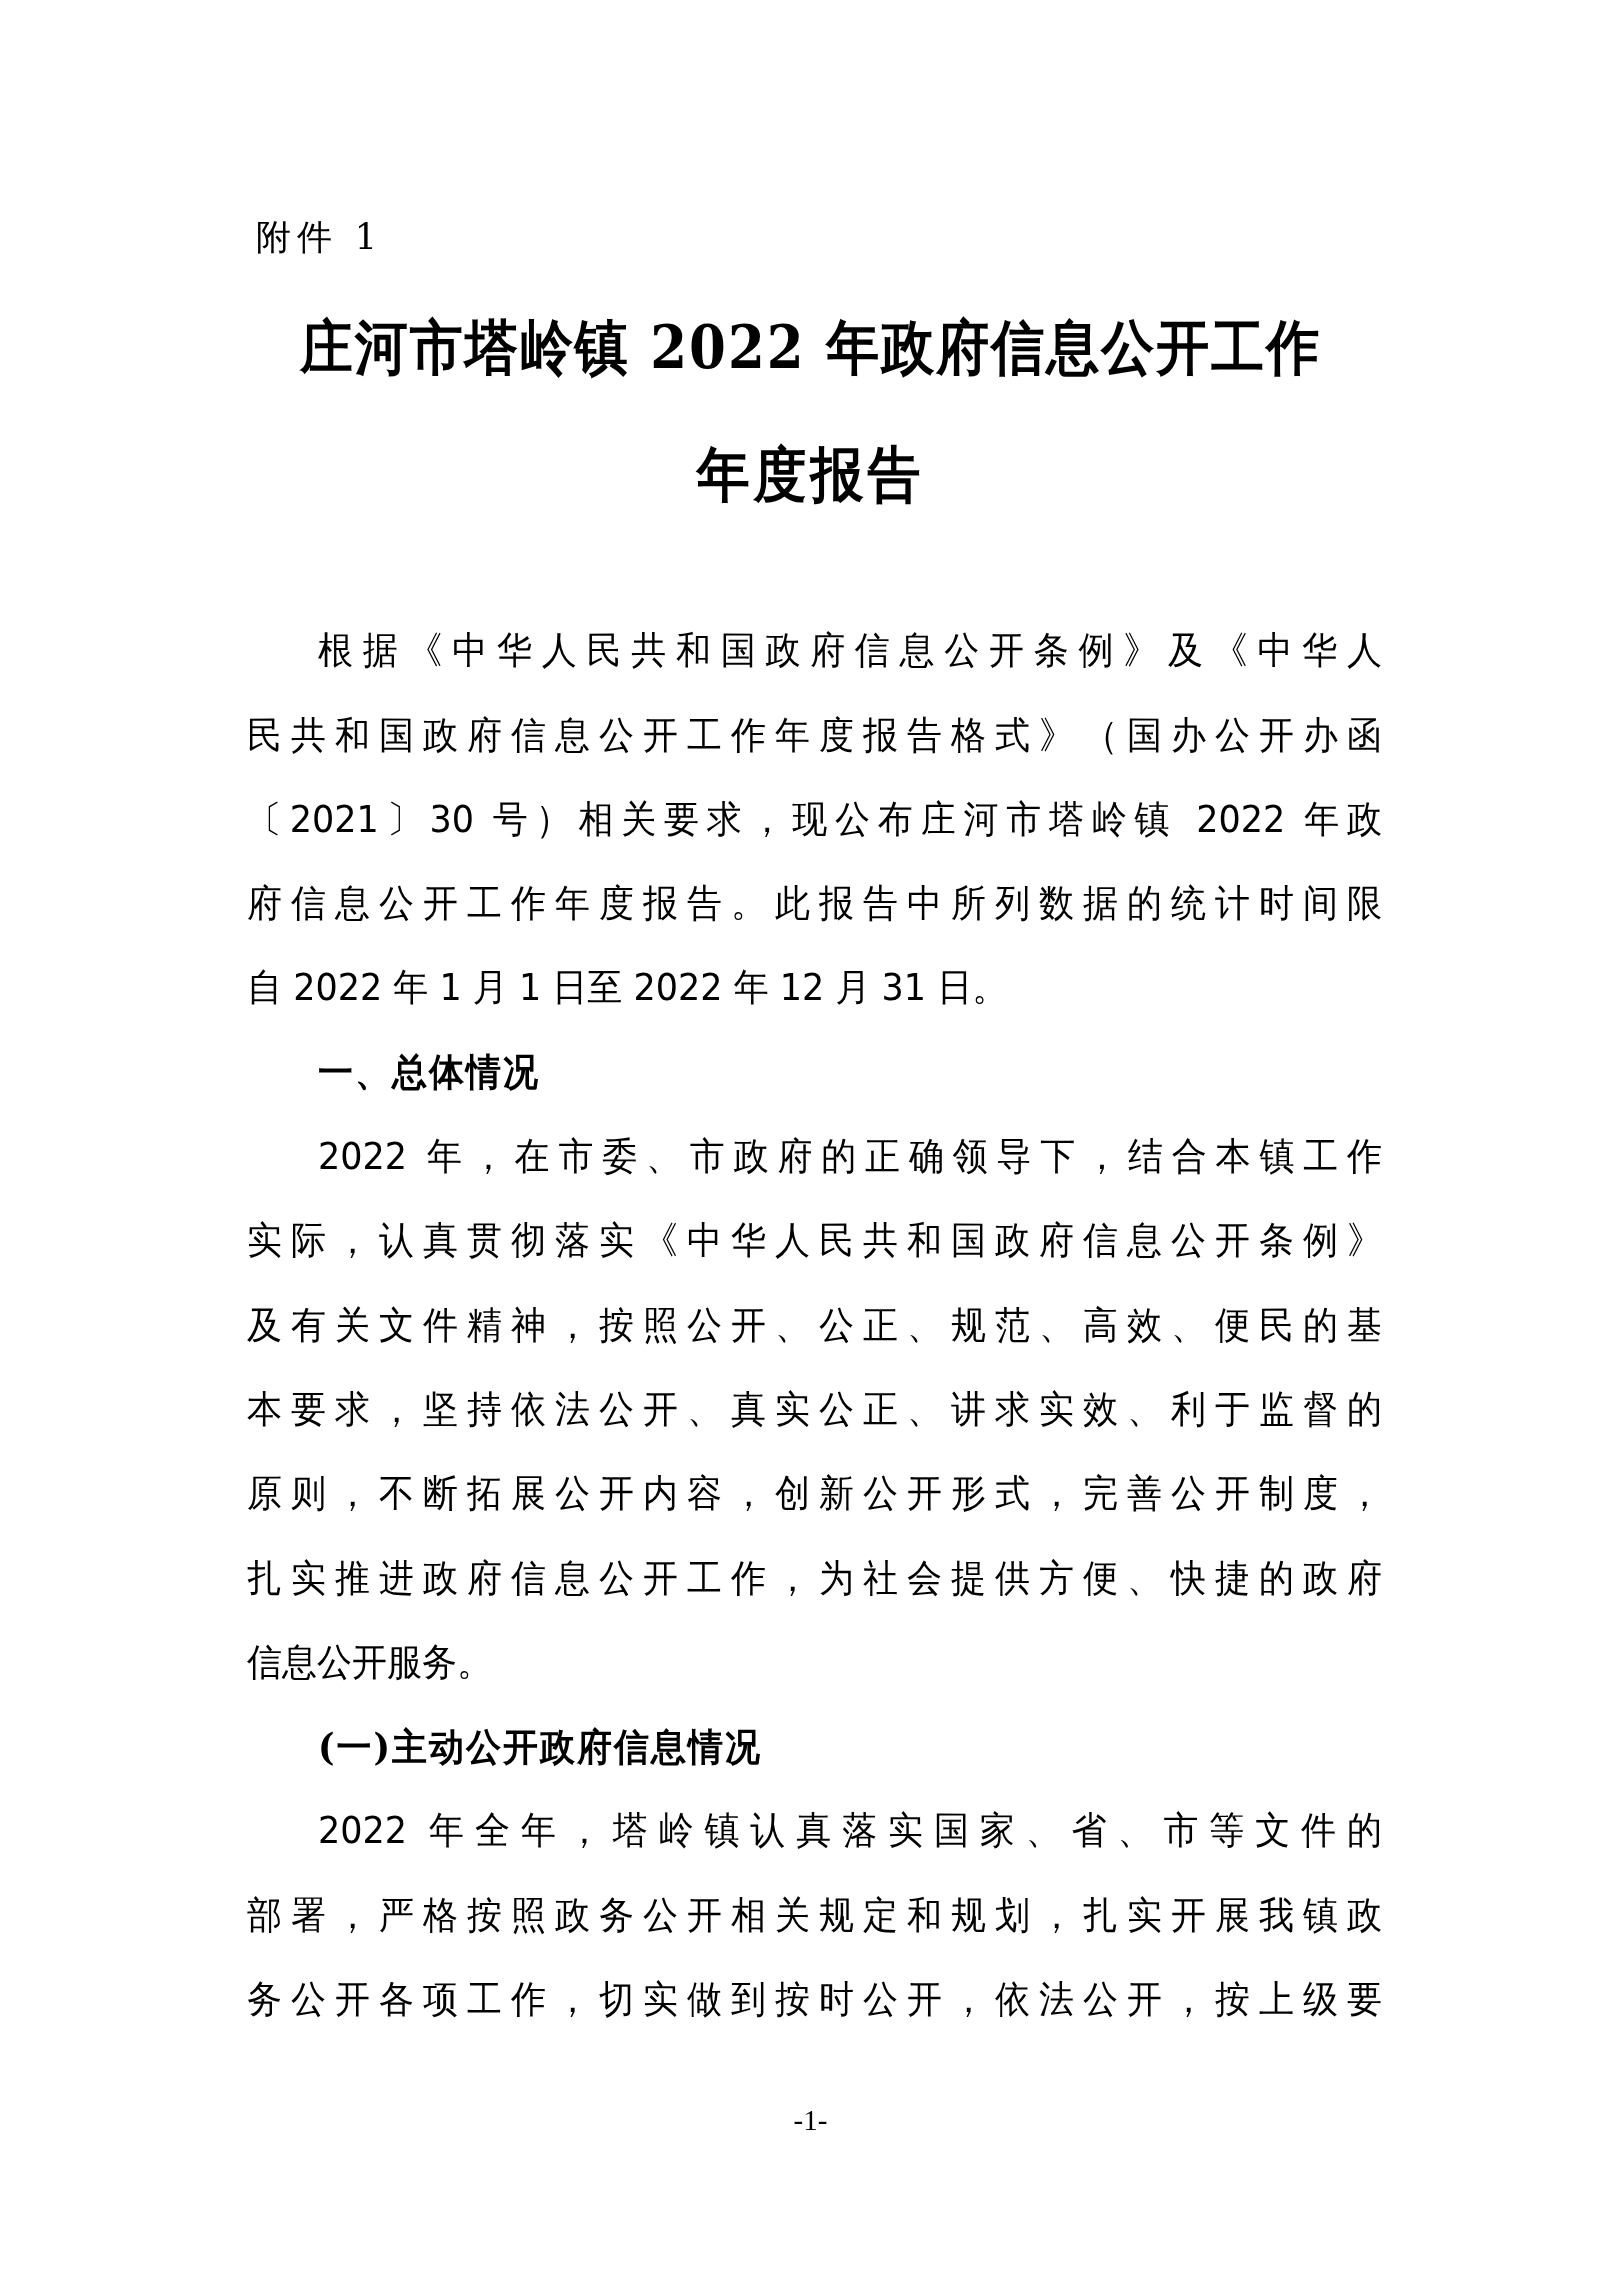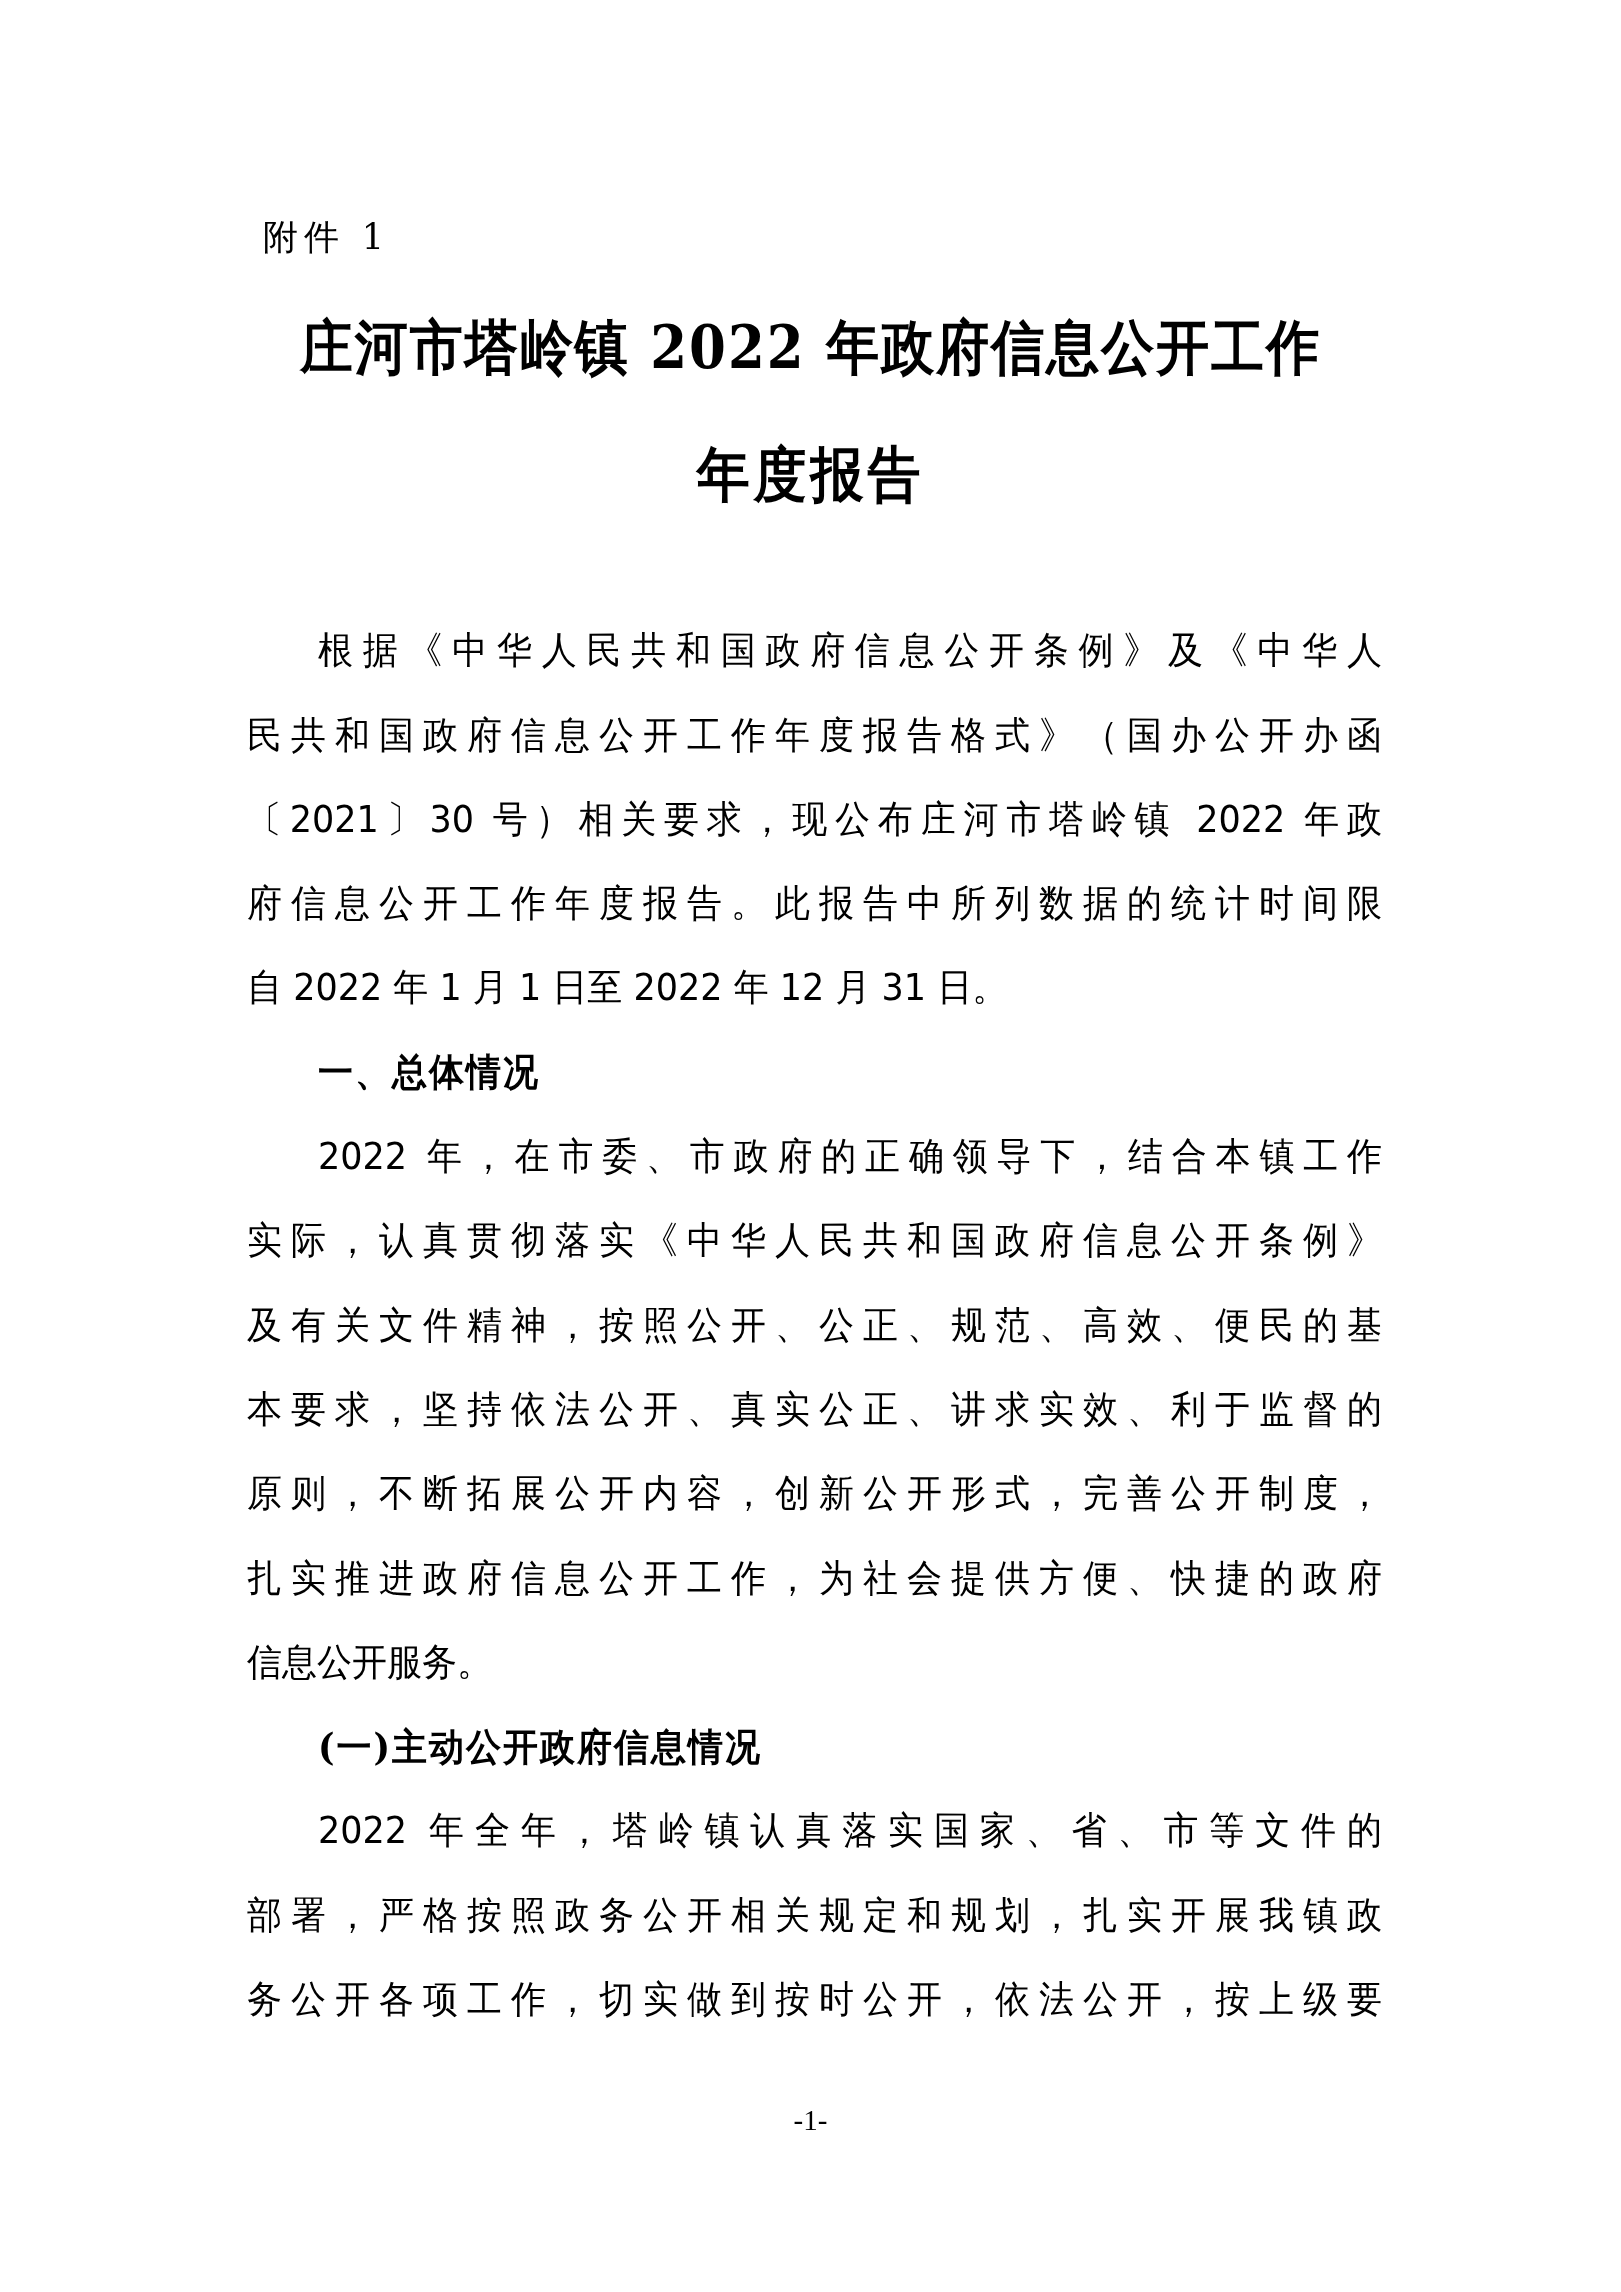--- a/index.html
+++ b/index.html
@@ -1,18 +1,18 @@
 <!DOCTYPE html>
 <html><head>
 <meta charset="utf-8">
 <style>
   html, body { margin:0; padding:0; background:#ffffff; }
   body { width:1621px; height:2293px; position:relative; overflow:hidden; color:#000; }
   .page { position:absolute; left:0; top:0; width:1621px; height:2293px; }
-  .attach { position:absolute; left:263px; top:214px; font-family:"DejaVu Serif", serif; font-size:35px; line-height:47px; letter-spacing:5.9px; }
+  .attach { position:absolute; left:256px; top:214px; font-family:"DejaVu Serif", serif; font-size:35px; line-height:47px; letter-spacing:5.9px; }
   .title { position:absolute; left:0; width:1621px; text-align:center; font-family:"DejaVu Serif", serif; font-weight:bold; font-size:53px; line-height:71px; transform:scaleY(1.12); }
   .t1 { top:312px; letter-spacing:2px; }
   .t2 { top:439px; letter-spacing:3.9px; }
   .line { position:absolute; left:247px; width:1135px; font-family:"DejaVu Sans", sans-serif; font-size:35px; line-height:47px; white-space:nowrap; text-align-last:justify; text-align:justify; transform:scaleY(1.08); }
   .line.noj { text-align-last:left; }
   .indent { left:318px; width:1064px; }
   .h1 { font-weight:bold; font-family:"DejaVu Sans", sans-serif; letter-spacing:2px; }
   .h2 { font-weight:bold; font-family:"DejaVu Serif", serif; letter-spacing:2px; }
   .pagenum { position:absolute; left:0; width:1621px; top:2103px; text-align:center; font-family:"Liberation Serif", serif; font-size:29px; line-height:35px; }
 </style>

